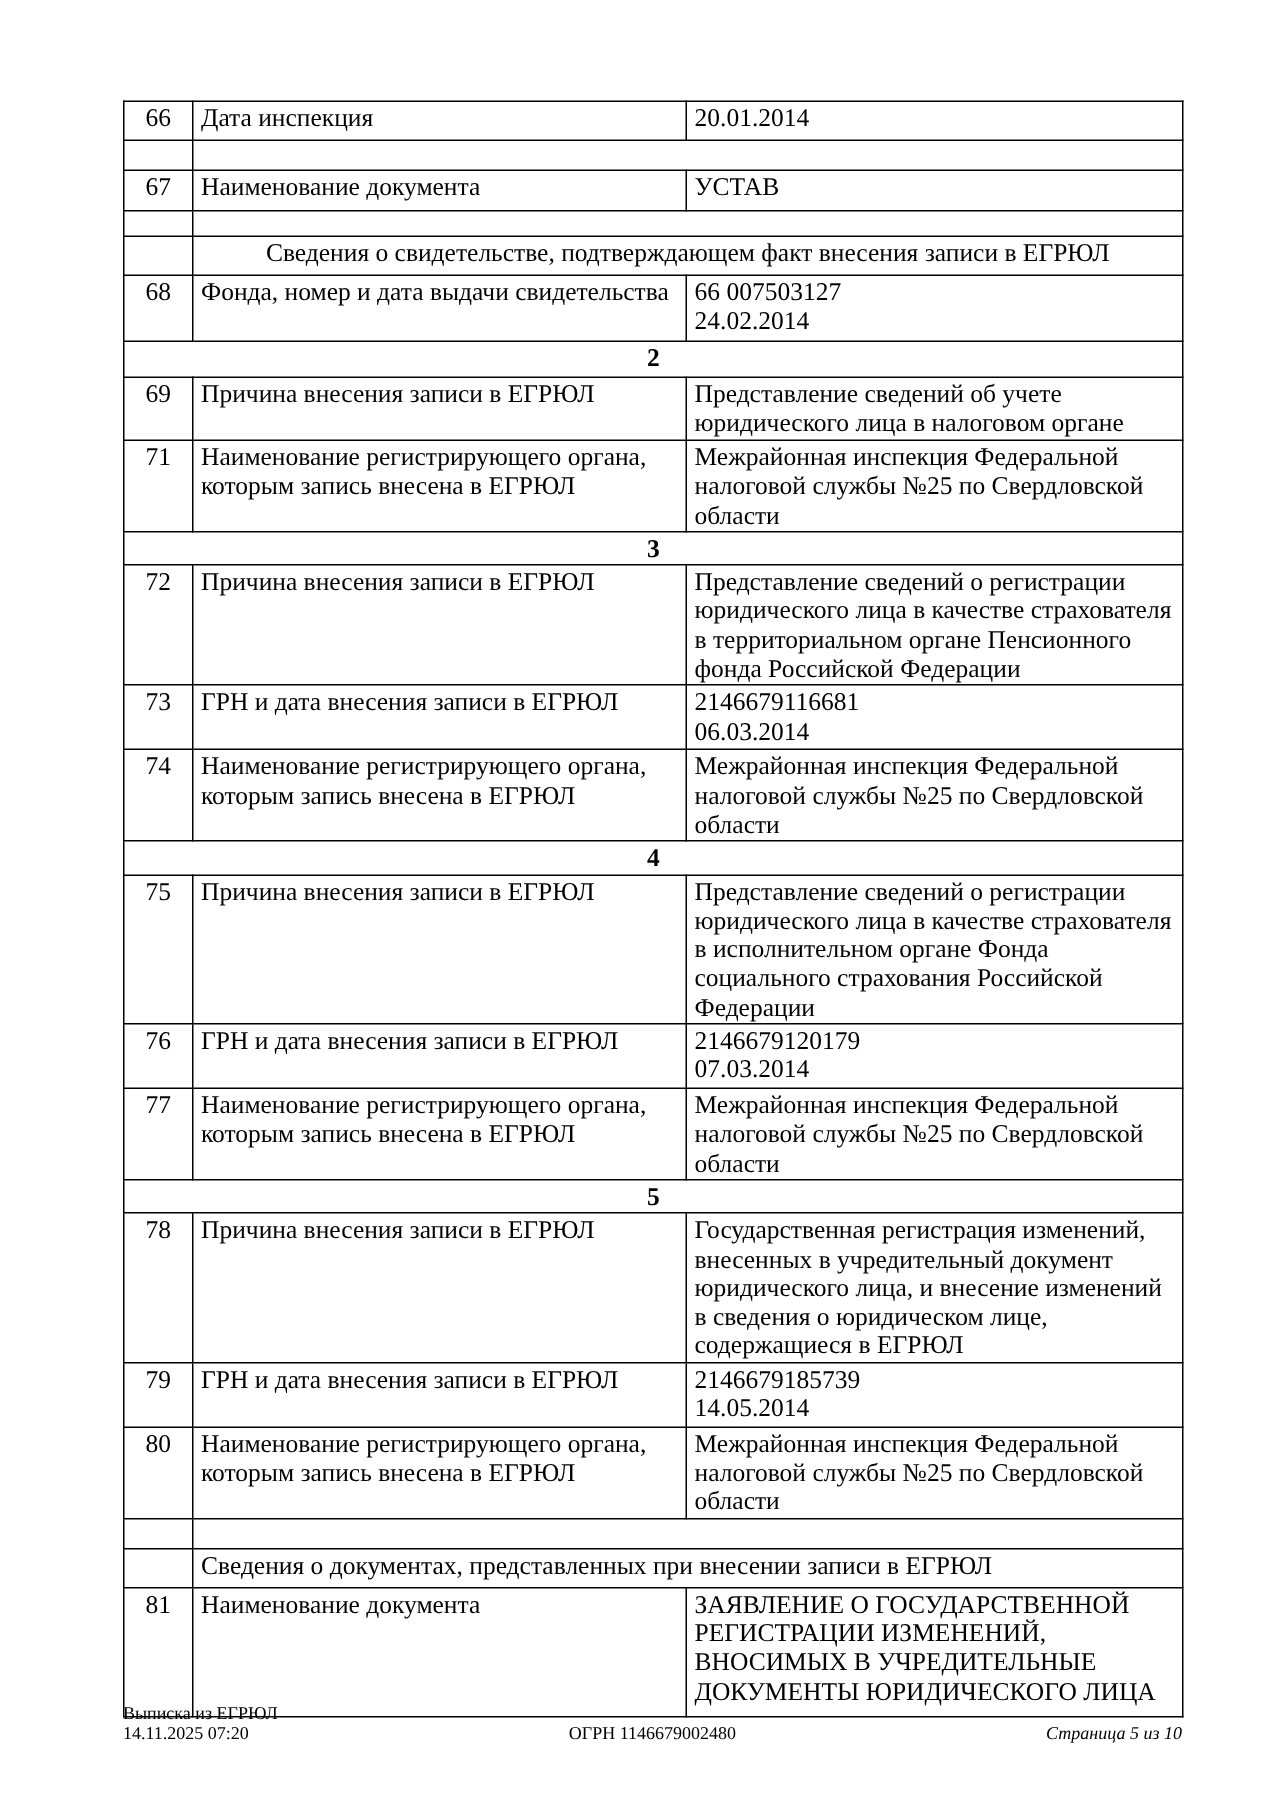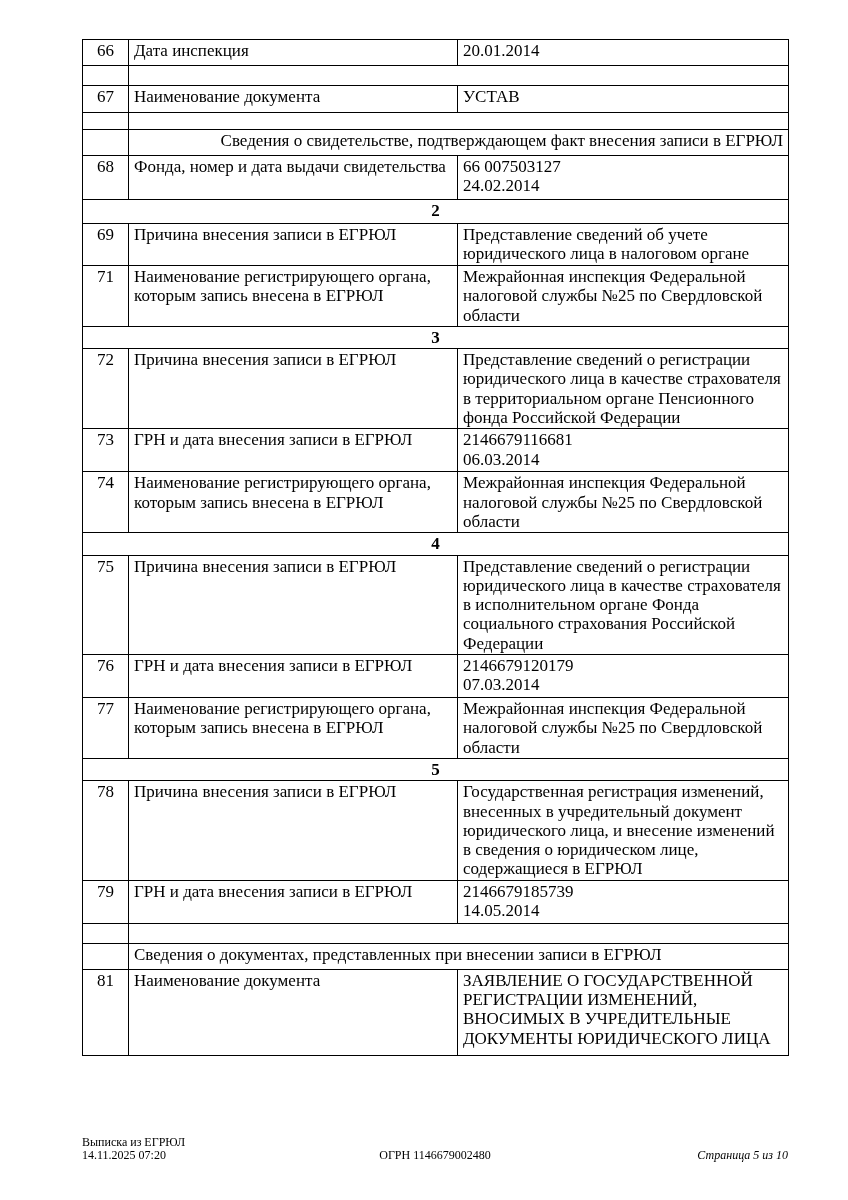--- a/index.html
+++ b/index.html
@@ -12,21 +12,21 @@
     width: 848px;
     height: 1200px;
     background: #ffffff;
     font-family: "Liberation Serif", serif;
     color: #000000;
     overflow: hidden;
   }
   table.egrul {
     position: absolute;
     left: 82px;
-    top: 39px;
+    top: 67px;
     width: 706px;
     border-collapse: collapse;
     table-layout: fixed;
     border-radius: 22px;
   }
   table.egrul td {
     border: 1px solid #000000;
     vertical-align: top;
     font-size: 17px;
     line-height: 19.3px;
@@ -37,21 +37,21 @@
   td.num {
     text-align: center;
     padding: 1px 2px;
   }
   td.sec {
     text-align: center;
     font-weight: bold;
     vertical-align: middle;
     white-space: normal;
   }
-  td.hdr-c { text-align: right; margin-top: 33px; }
+  td.hdr-c { text-align: center; margin-top: 33px; }
   td.hdr-l { text-align: left; }
   .footer {
     position: absolute;
     left: 82px;
     top: 1136px;
     width: 706px;
     display: flex;
     align-items: flex-end;
     font-size: 12px;
     line-height: 13px;
@@ -180,20 +180,28 @@
 юридического лица, и внесение изменений
 в сведения о юридическом лице,
 содержащиеся в ЕГРЮЛ</td>
       </tr>
       <tr style="height:43px">
         <td class="num">79</td>
         <td class="lbl">ГРН и дата внесения записи в ЕГРЮЛ</td>
         <td class="val">2146679185739
 14.05.2014</td>
       </tr>
+      <tr style="height:57px">
+        <td class="num">80</td>
+        <td class="lbl">Наименование регистрирующего органа,
+которым запись внесена в ЕГРЮЛ</td>
+        <td class="val">Межрайонная инспекция Федеральной
+налоговой службы №25 по Свердловской
+области</td>
+      </tr>
       <tr style="height:20px">
         <td class="num"></td>
         <td colspan="2"></td>
       </tr>
       <tr style="height:26px">
         <td class="num"></td>
         <td colspan="2" class="hdr-l">Сведения о документах, представленных при внесении записи в ЕГРЮЛ</td>
       </tr>
       <tr style="height:86px">
         <td class="num">81</td>

